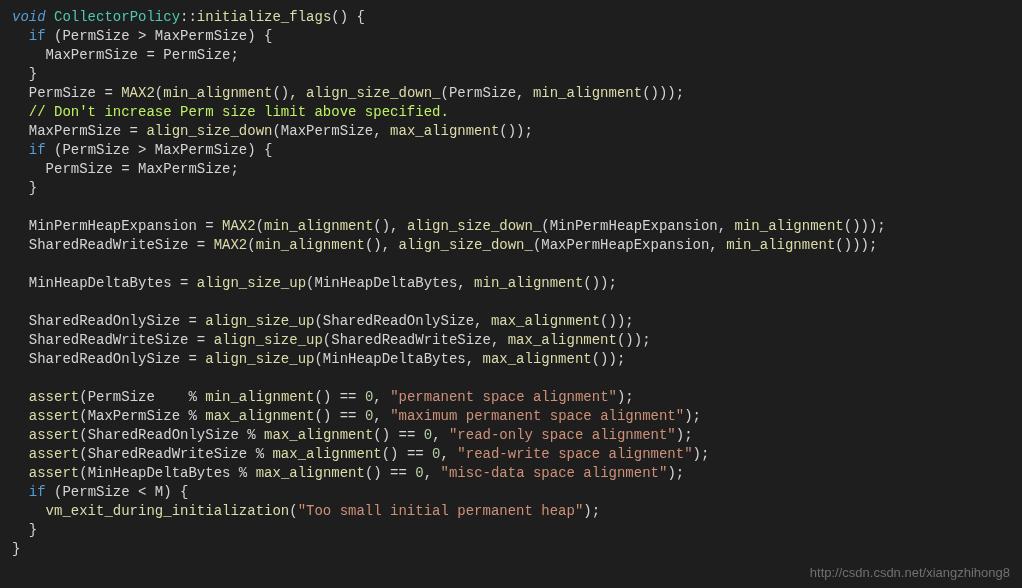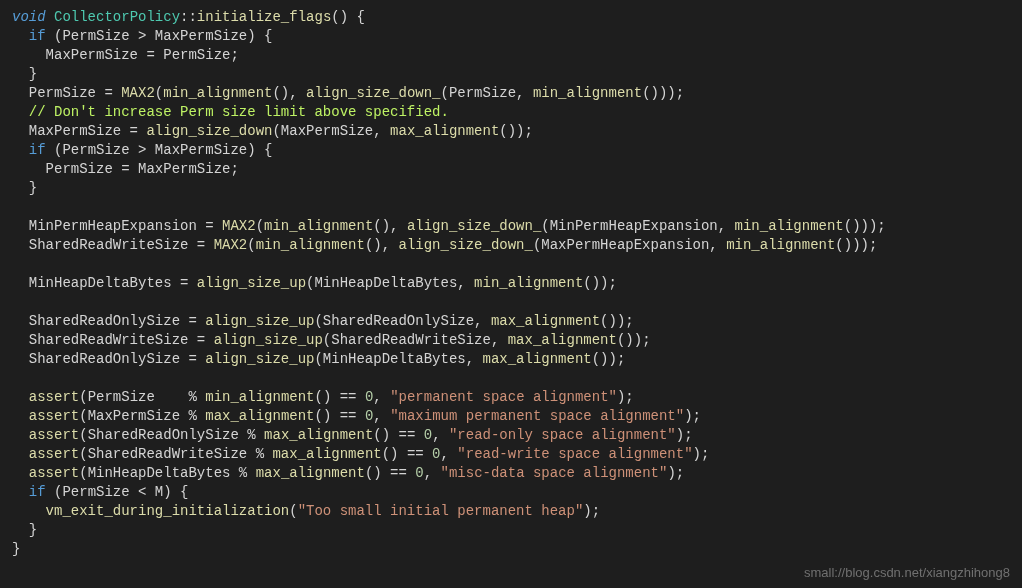--- a/index.html
+++ b/index.html
@@ -60,13 +60,13 @@
 <div class="line">  <span class="fn">assert</span><span>(PermSize    % </span><span class="fn">min_alignment</span><span>() == </span><span class="num">0</span><span>, </span><span class="str">"permanent space alignment"</span><span>);</span></div>
 <div class="line">  <span class="fn">assert</span><span>(MaxPermSize % </span><span class="fn">max_alignment</span><span>() == </span><span class="num">0</span><span>, </span><span class="str">"maximum permanent space alignment"</span><span>);</span></div>
 <div class="line">  <span class="fn">assert</span><span>(SharedReadOnlySize % </span><span class="fn">max_alignment</span><span>() == </span><span class="num">0</span><span>, </span><span class="str">"read-only space alignment"</span><span>);</span></div>
 <div class="line">  <span class="fn">assert</span><span>(SharedReadWriteSize % </span><span class="fn">max_alignment</span><span>() == </span><span class="num">0</span><span>, </span><span class="str">"read-write space alignment"</span><span>);</span></div>
 <div class="line">  <span class="fn">assert</span><span>(MinHeapDeltaBytes % </span><span class="fn">max_alignment</span><span>() == </span><span class="num">0</span><span>, </span><span class="str">"misc-data space alignment"</span><span>);</span></div>
 <div class="line">  <span class="kw">if</span><span> (PermSize &lt; M) {</span></div>
 <div class="line">    <span class="fn">vm_exit_during_initialization</span><span>(</span><span class="str">"Too small initial permanent heap"</span><span>);</span></div>
 <div class="line"><span>  }</span></div>
 <div class="line"><span>}</span></div>
 
-<div class="watermark">small://blog.csdn.net/xiangzhihong8</div>
+<div class="watermark">http://csdn.csdn.net/xiangzhihong8</div>
 
 </body></html>

